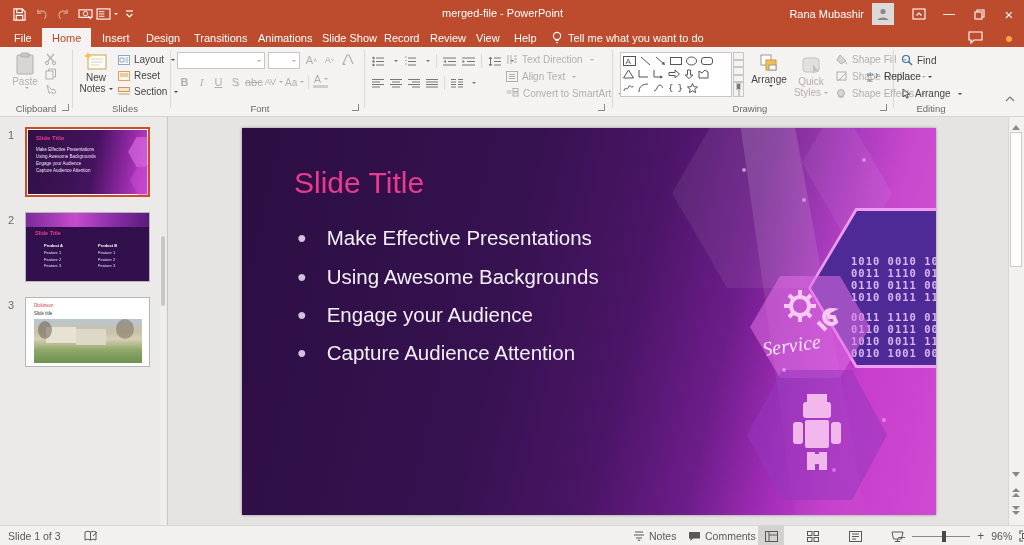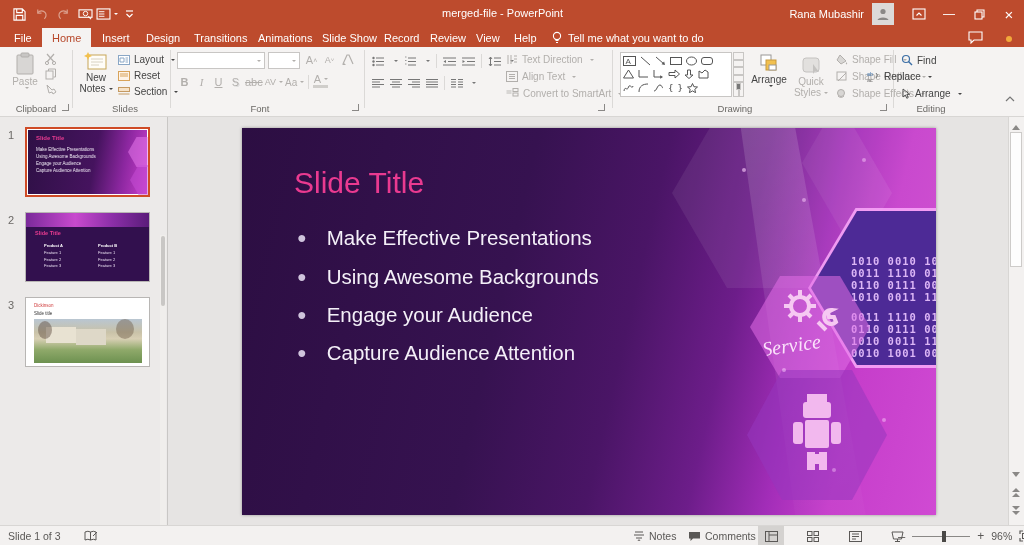--- a/index.html
+++ b/index.html
@@ -491,21 +491,21 @@
         <span class="caret caret-s"></span>
     </div>
     <div class="small-cmd gray" style="left:836px;top:41px;justify-content:center;">
       <svg width="12" height="11" viewBox="0 0 12 11">
           <circle cx="5" cy="5" r="3.5" fill="#d8d6d4" stroke="#b2afac"></circle>
           <path d="M8 8 a4 4 0 0 1 -6 0" fill="none" stroke="#b2afac"></path>
         </svg>
       <span>Shape Effects</span>
         <span class="caret caret-s"></span>
     </div>
-    <span class="grp-label" style="left:710px;width:50px;">Drawing</span>
+    <span class="grp-label" style="left:725px;width:50px;">Drawing</span>
     <span class="launcher" style="left:880px;"></span>
     <div class="rib-div" style="left:893px;"></div>
 
     <div class="small-cmd" style="left:901px;top:7px;">
       <svg width="12" height="12" viewBox="0 0 12 12">
           <circle cx="5" cy="5" r="3.5" fill="none" stroke="#3b6ea5" stroke-width="1.2"></circle>
           <path d="M7.5 7.5 l3.5 3.5" stroke="#3b6ea5" stroke-width="1.4"></path>
         </svg>
       <span>Find</span>
     </div>

